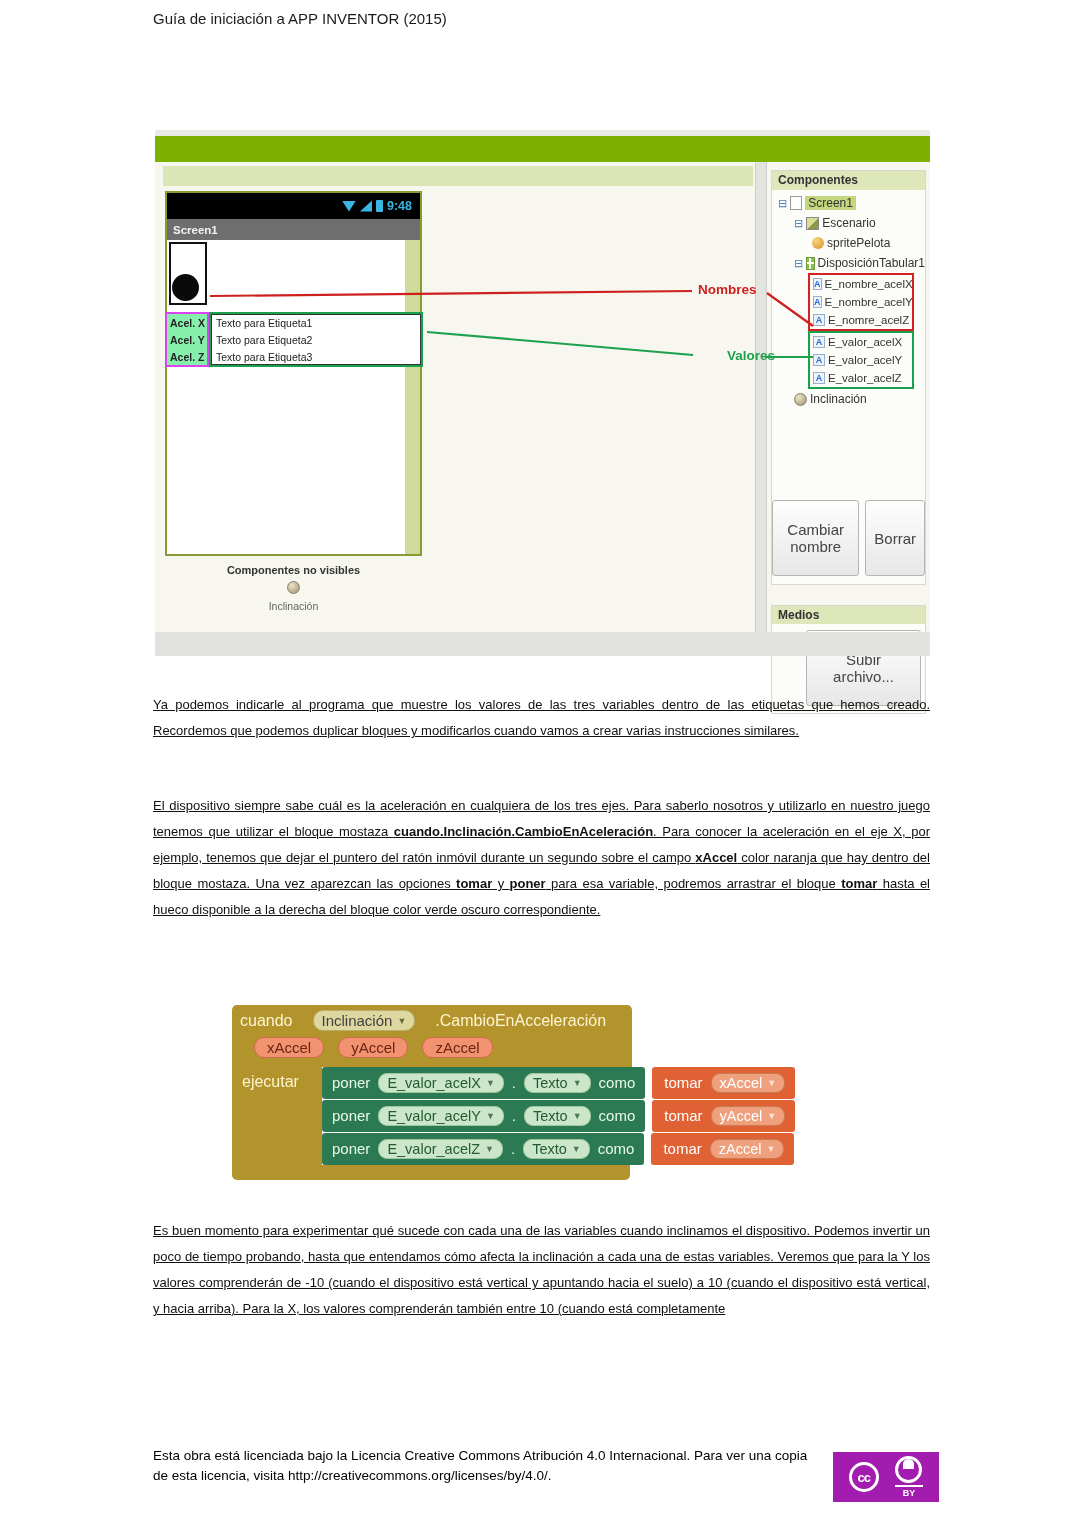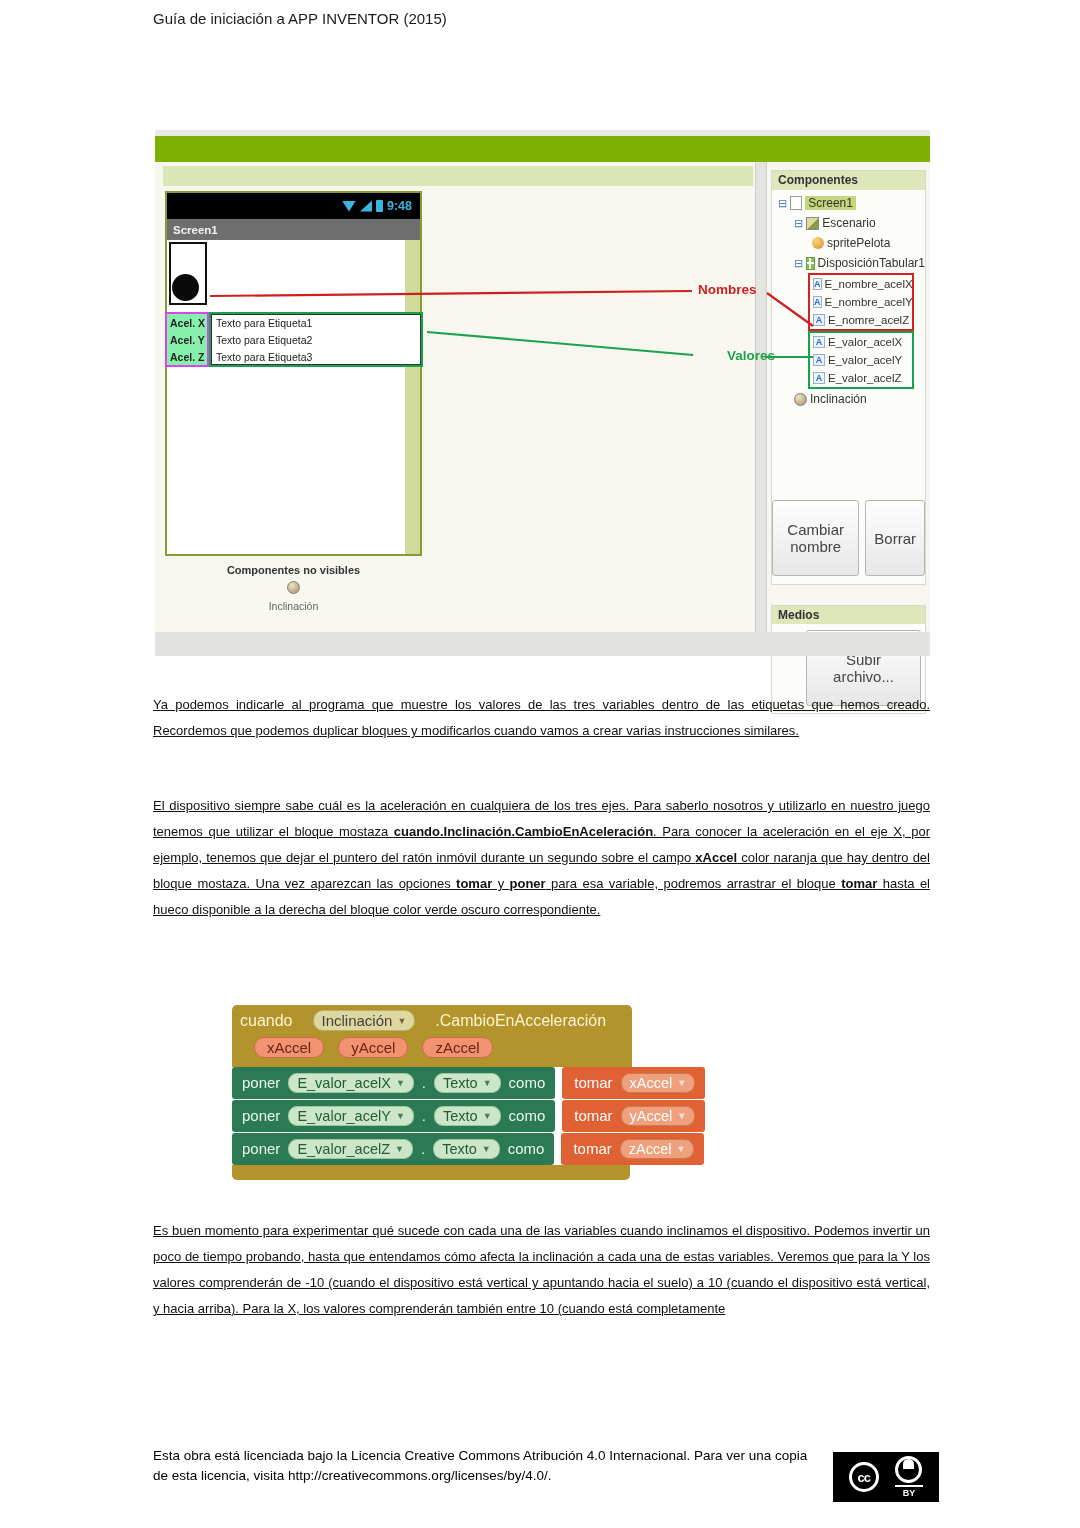--- a/index.html
+++ b/index.html
@@ -9,21 +9,21 @@
 
   
   .doc-header { position:absolute; left:153px; top:10px; width:775px; font-size:15px; color:#1c1c1c; }
   .page-number { position:absolute; left:153px; top:33px; width:775px; text-align:right; font-size:15px; color:#1c1c1c; }
 
   .body-par { position:absolute; left:153px; width:777px; font-size:13px; line-height:26px; text-align:justify; color:#111;text-decoration:underline; }
   .body-par b { font-weight:bold; }
 
   .doc-footer { position:absolute; left:153px; top:1446px; width:660px; font-size:13.5px; line-height:20px; color:#000000; }
 
-  .cc-badge { position:absolute; left:833px; top:1452px; width:106px; height:50px; background:#000000; display:flex; align-items:center; justify-content:space-evenly; }
+  .cc-badge { position:absolute; left:833px; top:1452px; width:106px; height:50px; background:#a21caf; display:flex; align-items:center; justify-content:space-evenly; }
   .cc-circle { width:30px; height:30px; border:3px solid #fff; border-radius:50%; color:#fff; font-weight:bold; font-size:13px; display:flex; align-items:center; justify-content:center; letter-spacing:-1px; }
   .by-col { display:flex; flex-direction:column; align-items:center; }
   .person-circle { width:27px; height:27px; border:3px solid #fff; border-radius:50%; overflow:hidden; }
   .p-head { width:6px; height:6px; border-radius:50%; background:#fff; margin:3px auto 1px; }
   .p-body { width:11px; height:10px; background:#fff; border-radius:5px 5px 0 0; margin:0 auto; }
   .by-label { color:#fff; font-size:9px; font-weight:bold; border-top:2px solid #fff; padding:1px 8px 0; margin-top:2px; }
 
   
   .shot { position:absolute; left:155px; top:130px; width:775px; height:526px; background:#f7f7f0; }
   .shot-topstrip { position:absolute; top:0; left:0; right:0; height:6px; background:#e9e9e6; }
@@ -268,20 +268,21 @@
         <span>.CambioEnAcceleración</span>
       </div>
       <div class="param-row">
         <span class="param-pill">xAccel</span>
         <span class="param-pill">yAccel</span>
         <span class="param-pill">zAccel</span>
       </div>
     </div>
 
     <div class="do-row">
+      <div class="mustard do-label">ejecutar</div>
       <div class="stack-col">
 
         <div class="setter-row">
           <div class="setter-block">
             <span>poner</span>
             <span class="dd-green">
               <span>E_valor_acelX</span>
               <span class="caret">▼</span>
             </span>
             <span>.</span>

